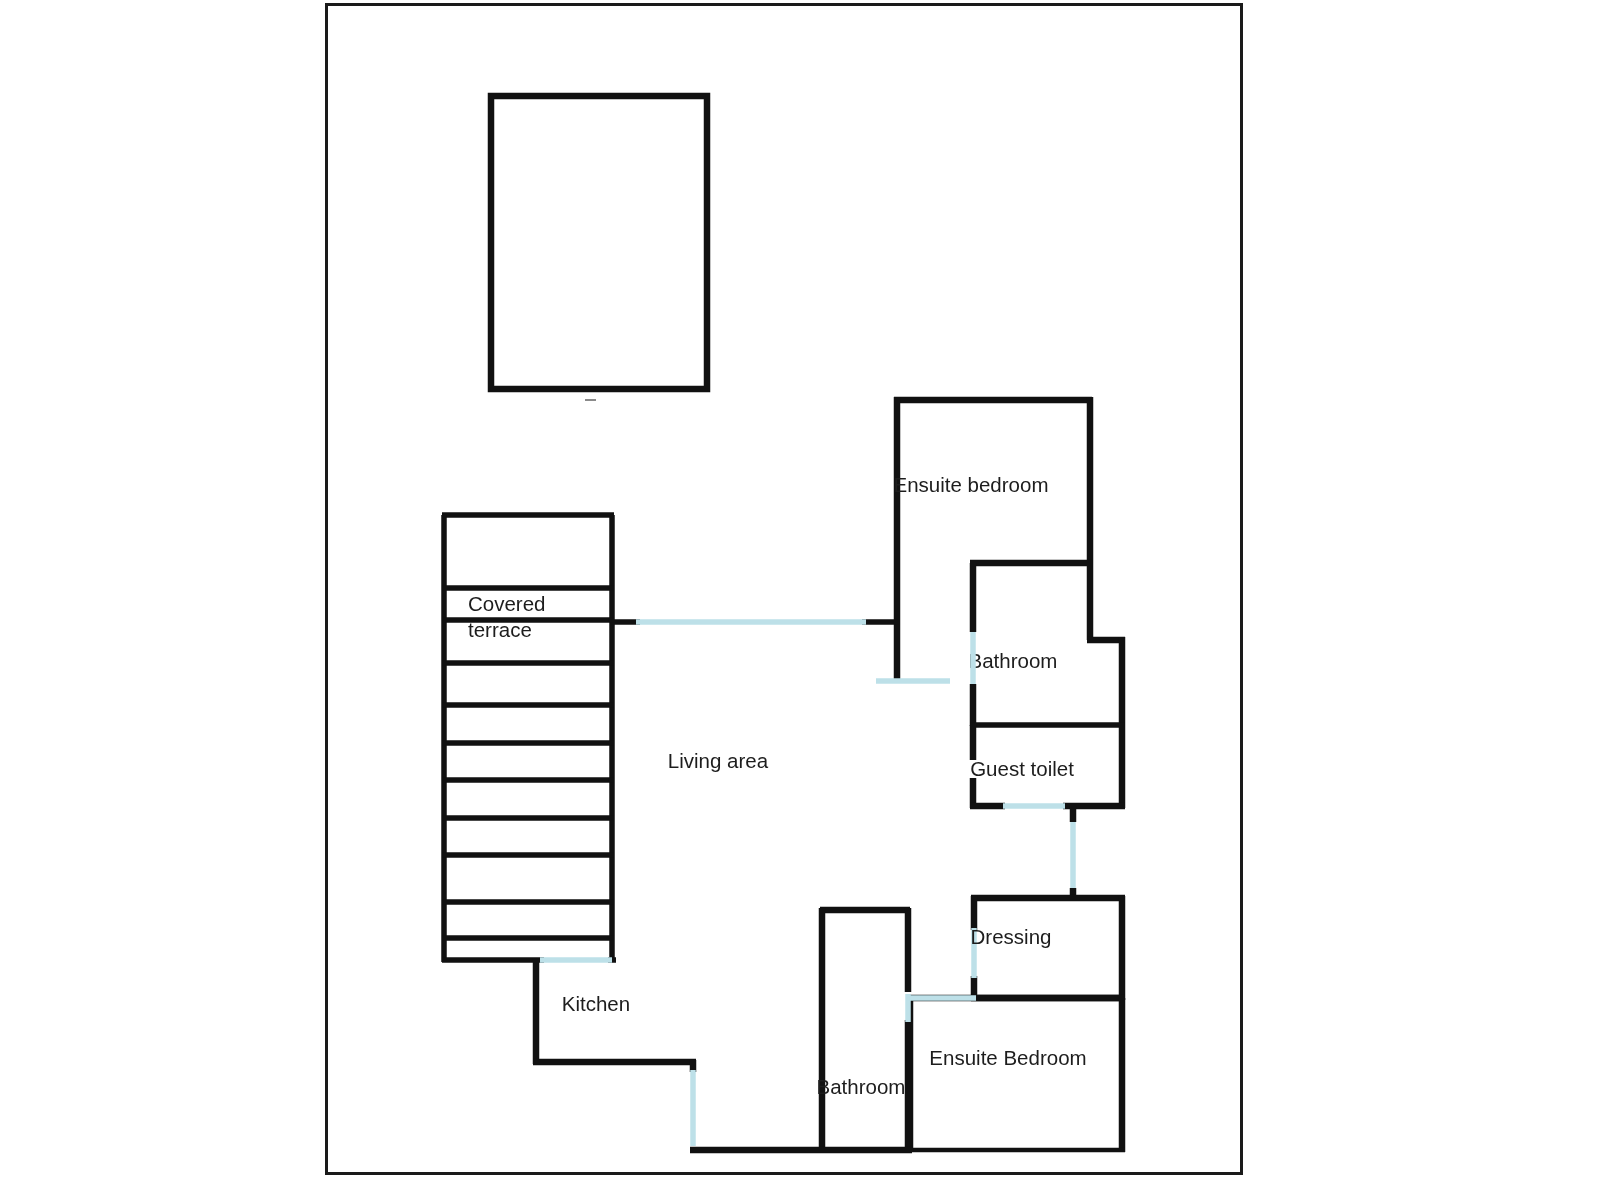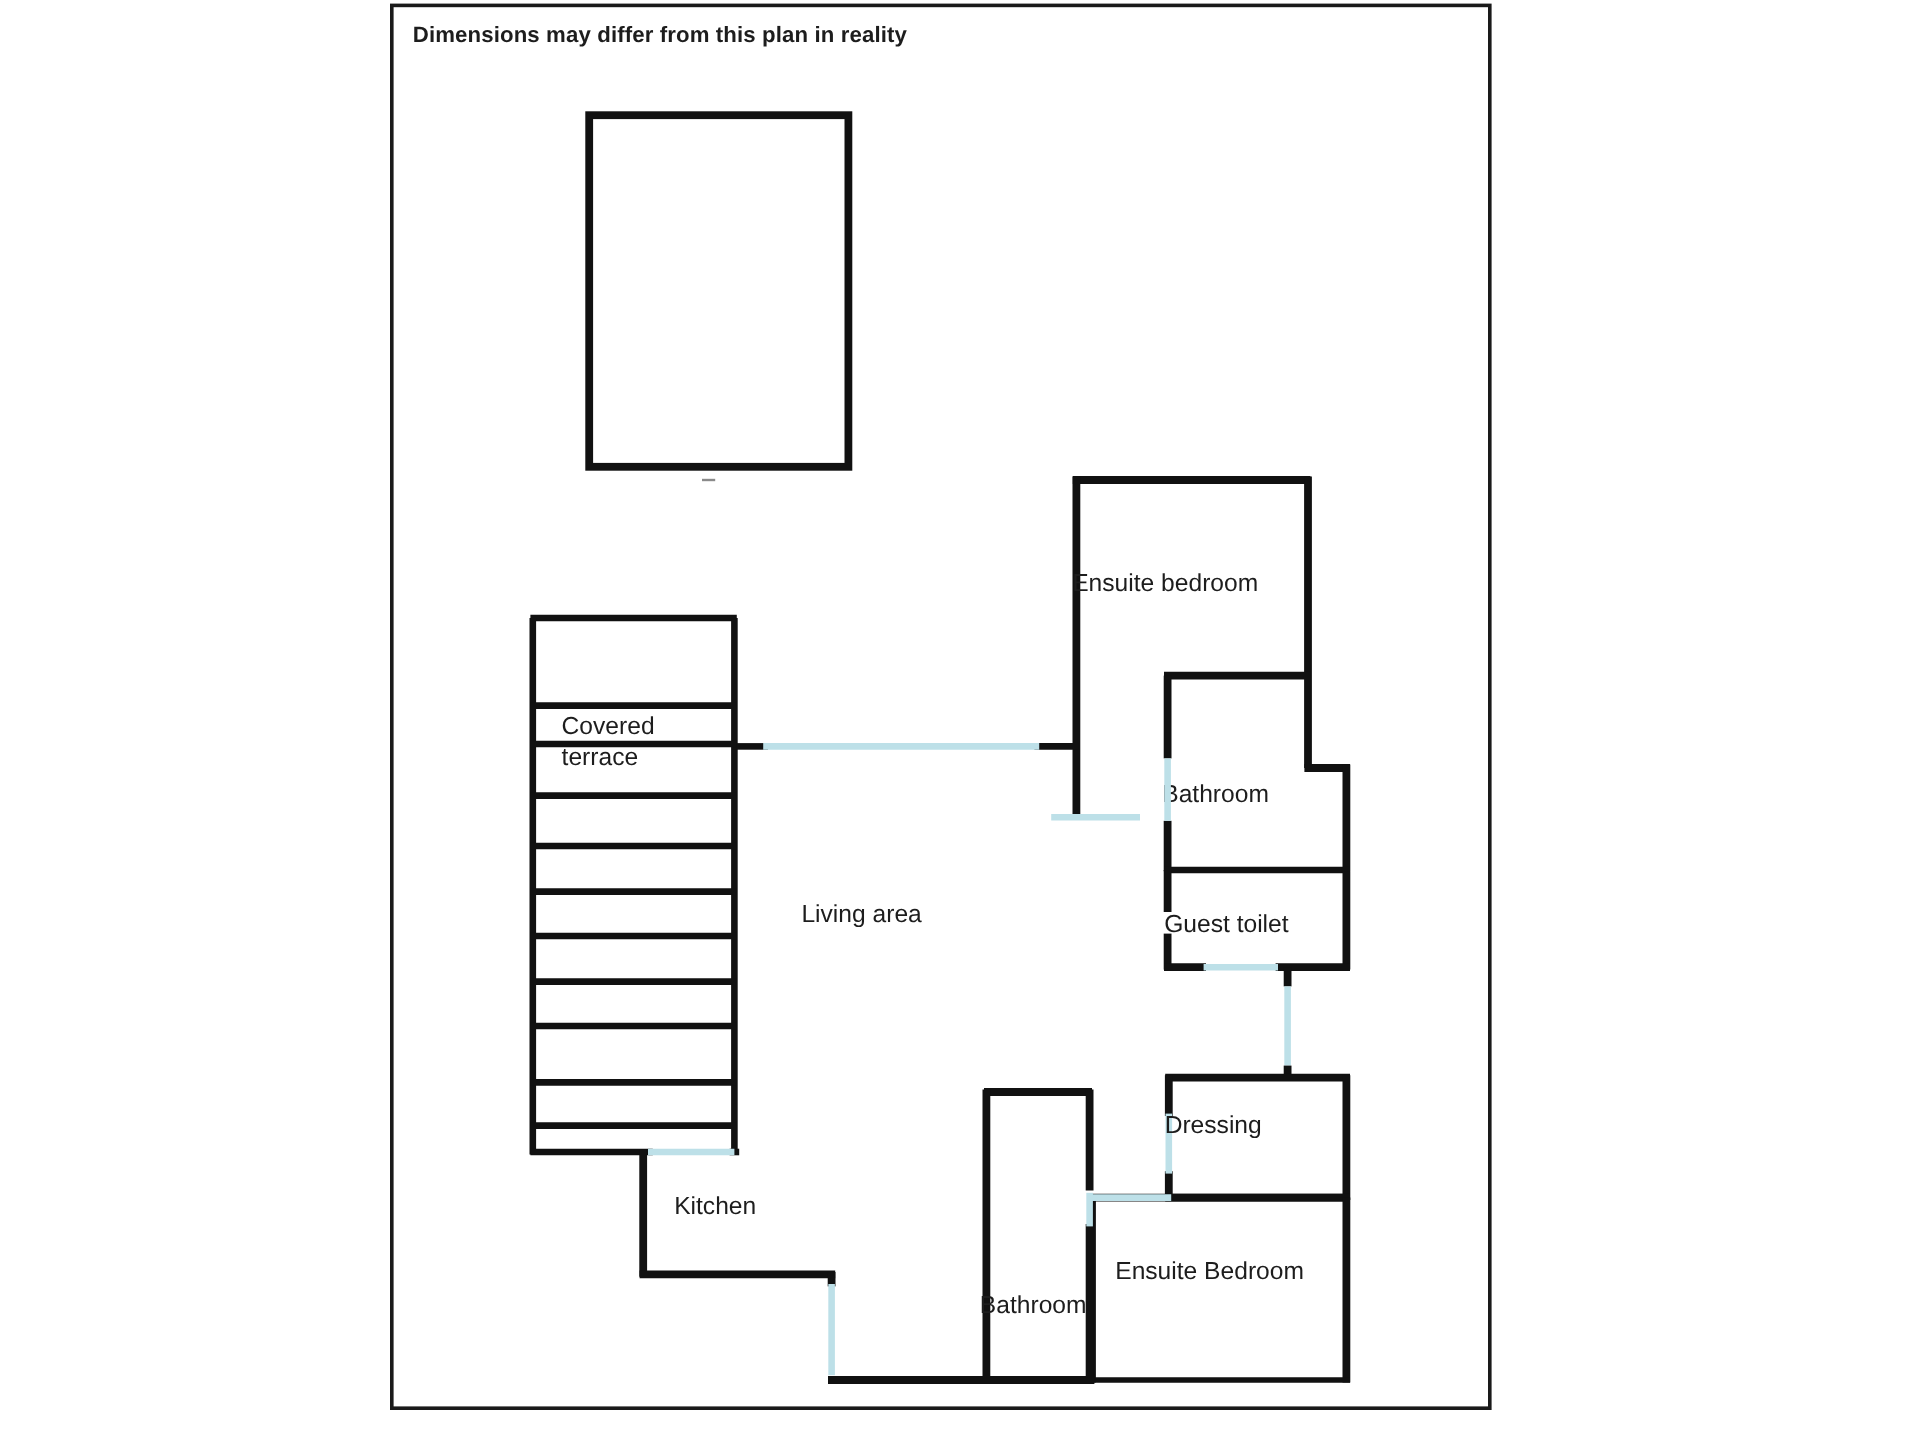--- a/index.html
+++ b/index.html
@@ -69,21 +69,20 @@
   }
   .tickmark { stroke: #8a8a8a; stroke-width: 2; }
 </style>
 </head>
 <body>
 
 <div id="page">
 
   <div id="plan-frame"></div>
 
-  <div id="disclaimer">Dimensions may differ from this plan in reality</div>
 
   <svg id="plan-svg" viewBox="0 0 1600 1200">
 
     <g>
       <rect x="491" y="96" width="216" height="293" fill="none" class="wall wall-thick"></rect>
       <line x1="585" y1="400" x2="596" y2="400" class="tickmark"></line>
     </g>
 
     <g>
       <line x1="894" y1="400" x2="1092" y2="400" class="wall wall-thick"></line>

